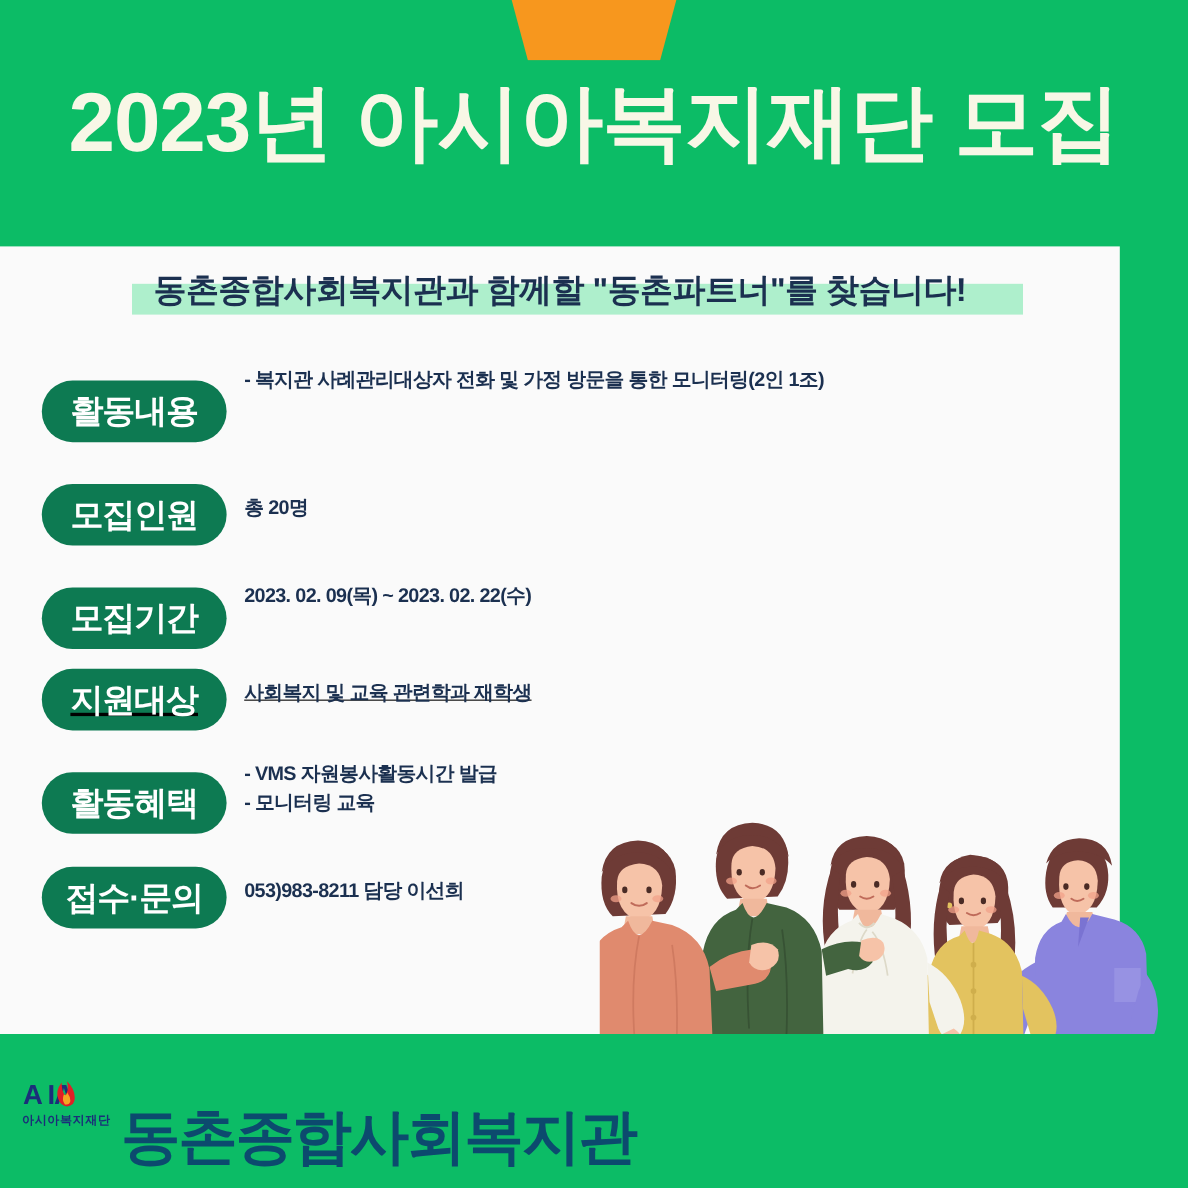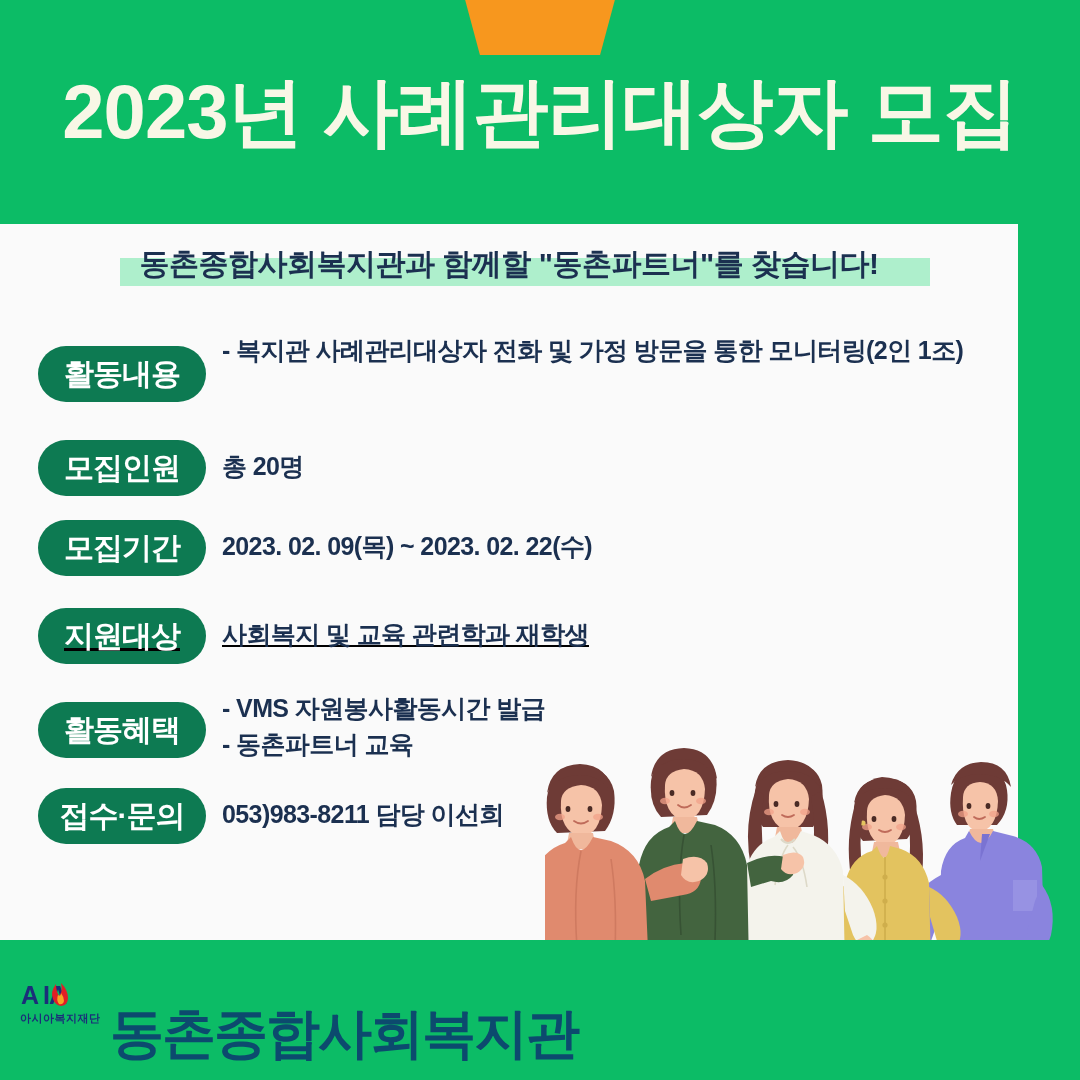--- a/index.html
+++ b/index.html
@@ -73,39 +73,39 @@
     display:flex;align-items:center;justify-content:center;
     margin-left:38px;
     letter-spacing:-1px;
     white-space:nowrap;
     box-sizing:border-box;
   }
   .content{
     flex:1 1 auto;
     margin-left:16px;
     color:#1b3050;
-    font-size:25px;font-weight:bold;
+    font-size:18px;font-weight:bold;
     letter-spacing:-0.6px;
     line-height:1.45;
     padding-top:4px;
     white-space:nowrap;
   }
   .content .line{display:block;}
 
   .row.r1{height:102px;}
   .row.r1 .pill{margin-top:16px;}
   .row.r1 .content{padding-top:2px;}
   .row.r2{height:82px;}
   .row.r2 .pill{margin-top:8px;}
   .row.r2 .content{padding-top:16px;}
   .row.r3{height:82px;}
   .row.r3 .pill{margin-top:6px;}
   .row.r3 .content{padding-top:14px;}
   .row.r4{height:82px;}
-  .row.r4 .pill{margin-top:6px;}
+  .row.r4 .pill{margin-top:20px;}
   .row.r4 .content{padding-top:14px;}
   .row.r5{height:84px;text-decoration:underline;}
   .row.r5 .pill{margin-top:12px;}
   .row.r5 .content{padding-top:20px;}
   .row.r6{height:102px;justify-content:space-between;}
   .row.r6 .pill{margin-top:22px;}
   .row.r6 .content{padding-top:10px;}
   .row.r7{height:80px;}
   .row.r7 .pill{margin-top:6px;}
   .row.r7 .content{padding-top:14px;}
@@ -133,21 +133,21 @@
   }
   .illus svg{display:block;}
 </style>
 </head>
 <body>
 
 <div id="poster">
 
   <div class="orange-tab"></div>
 
-  <div class="title">2023년 사례관리대상자 모집</div>
+  <div class="title">2023년 아시아복지재단 모집</div>
 
   <div class="panel"></div>
 
   <div class="subtitle-hl"></div>
   <div class="subtitle">동촌종합사회복지관과 함께할 "동촌파트너"를 찾습니다!</div>
 
   <div class="rows">
 
     <div class="row r1">
       <div class="pill">활동내용</div>
@@ -175,21 +175,21 @@
       <div class="pill">지원대상</div>
       <div class="content">
         <span class="line">사회복지 및 교육 관련학과 재학생</span>
       </div>
     </div>
 
     <div class="row r6">
       <div class="pill">활동혜택</div>
       <div class="content">
         <span class="line">- VMS 자원봉사활동시간 발급</span>
-        <span class="line">- 동촌파트너 교육</span>
+        <span class="line">- 모니터링 교육</span>
       </div>
     </div>
 
     <div class="row r7">
       <div class="pill">접수·문의</div>
       <div class="content">
         <span class="line">053)983-8211 담당 이선희</span>
       </div>
     </div>
 

